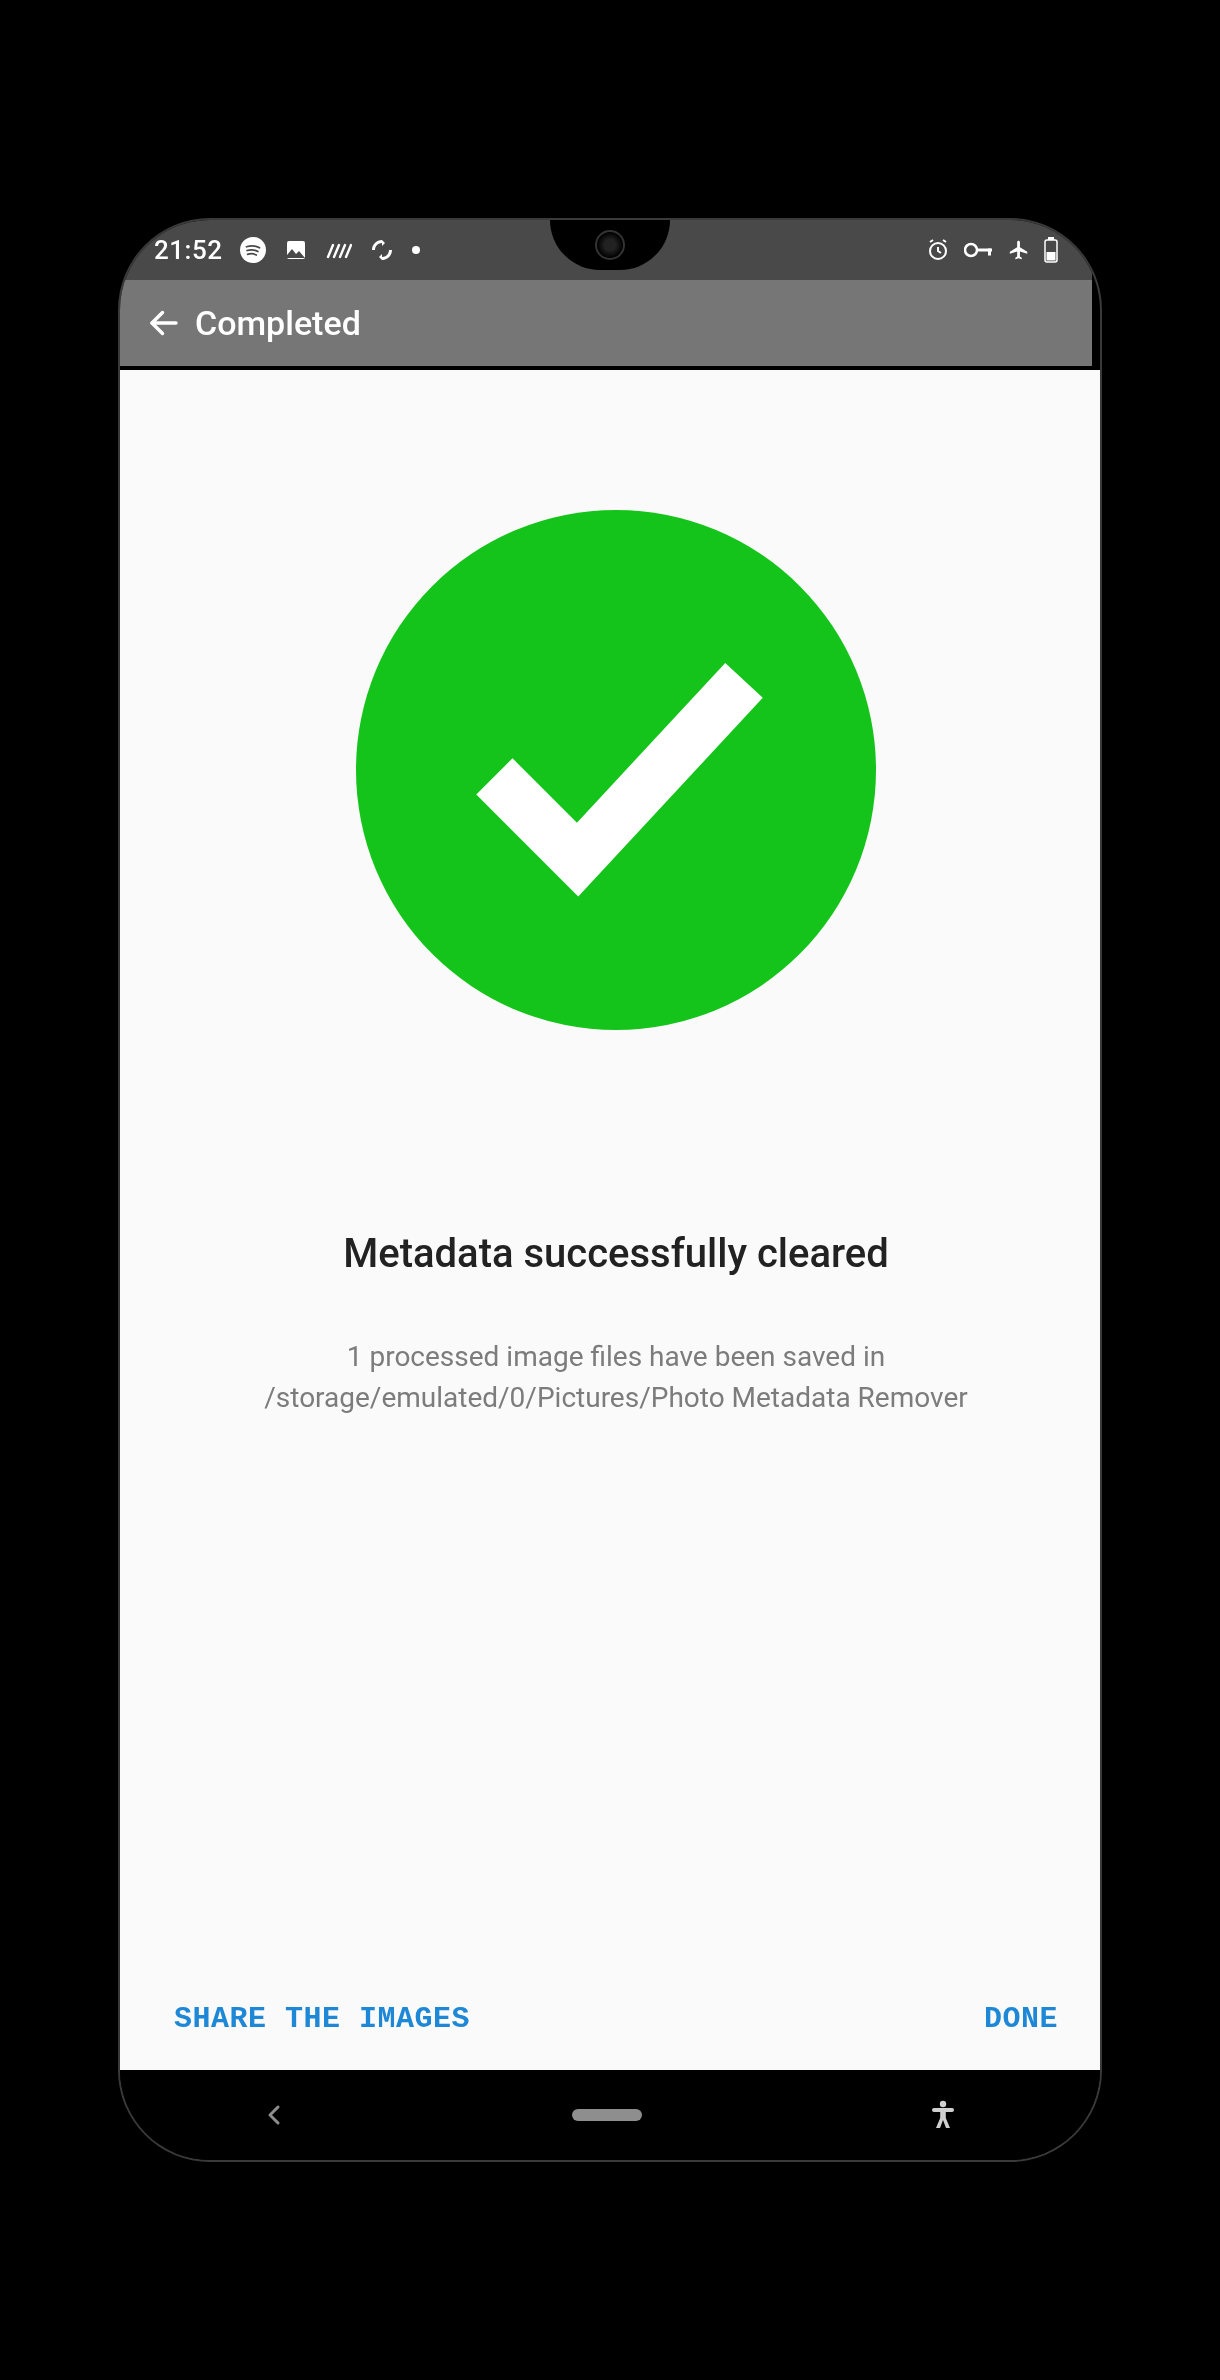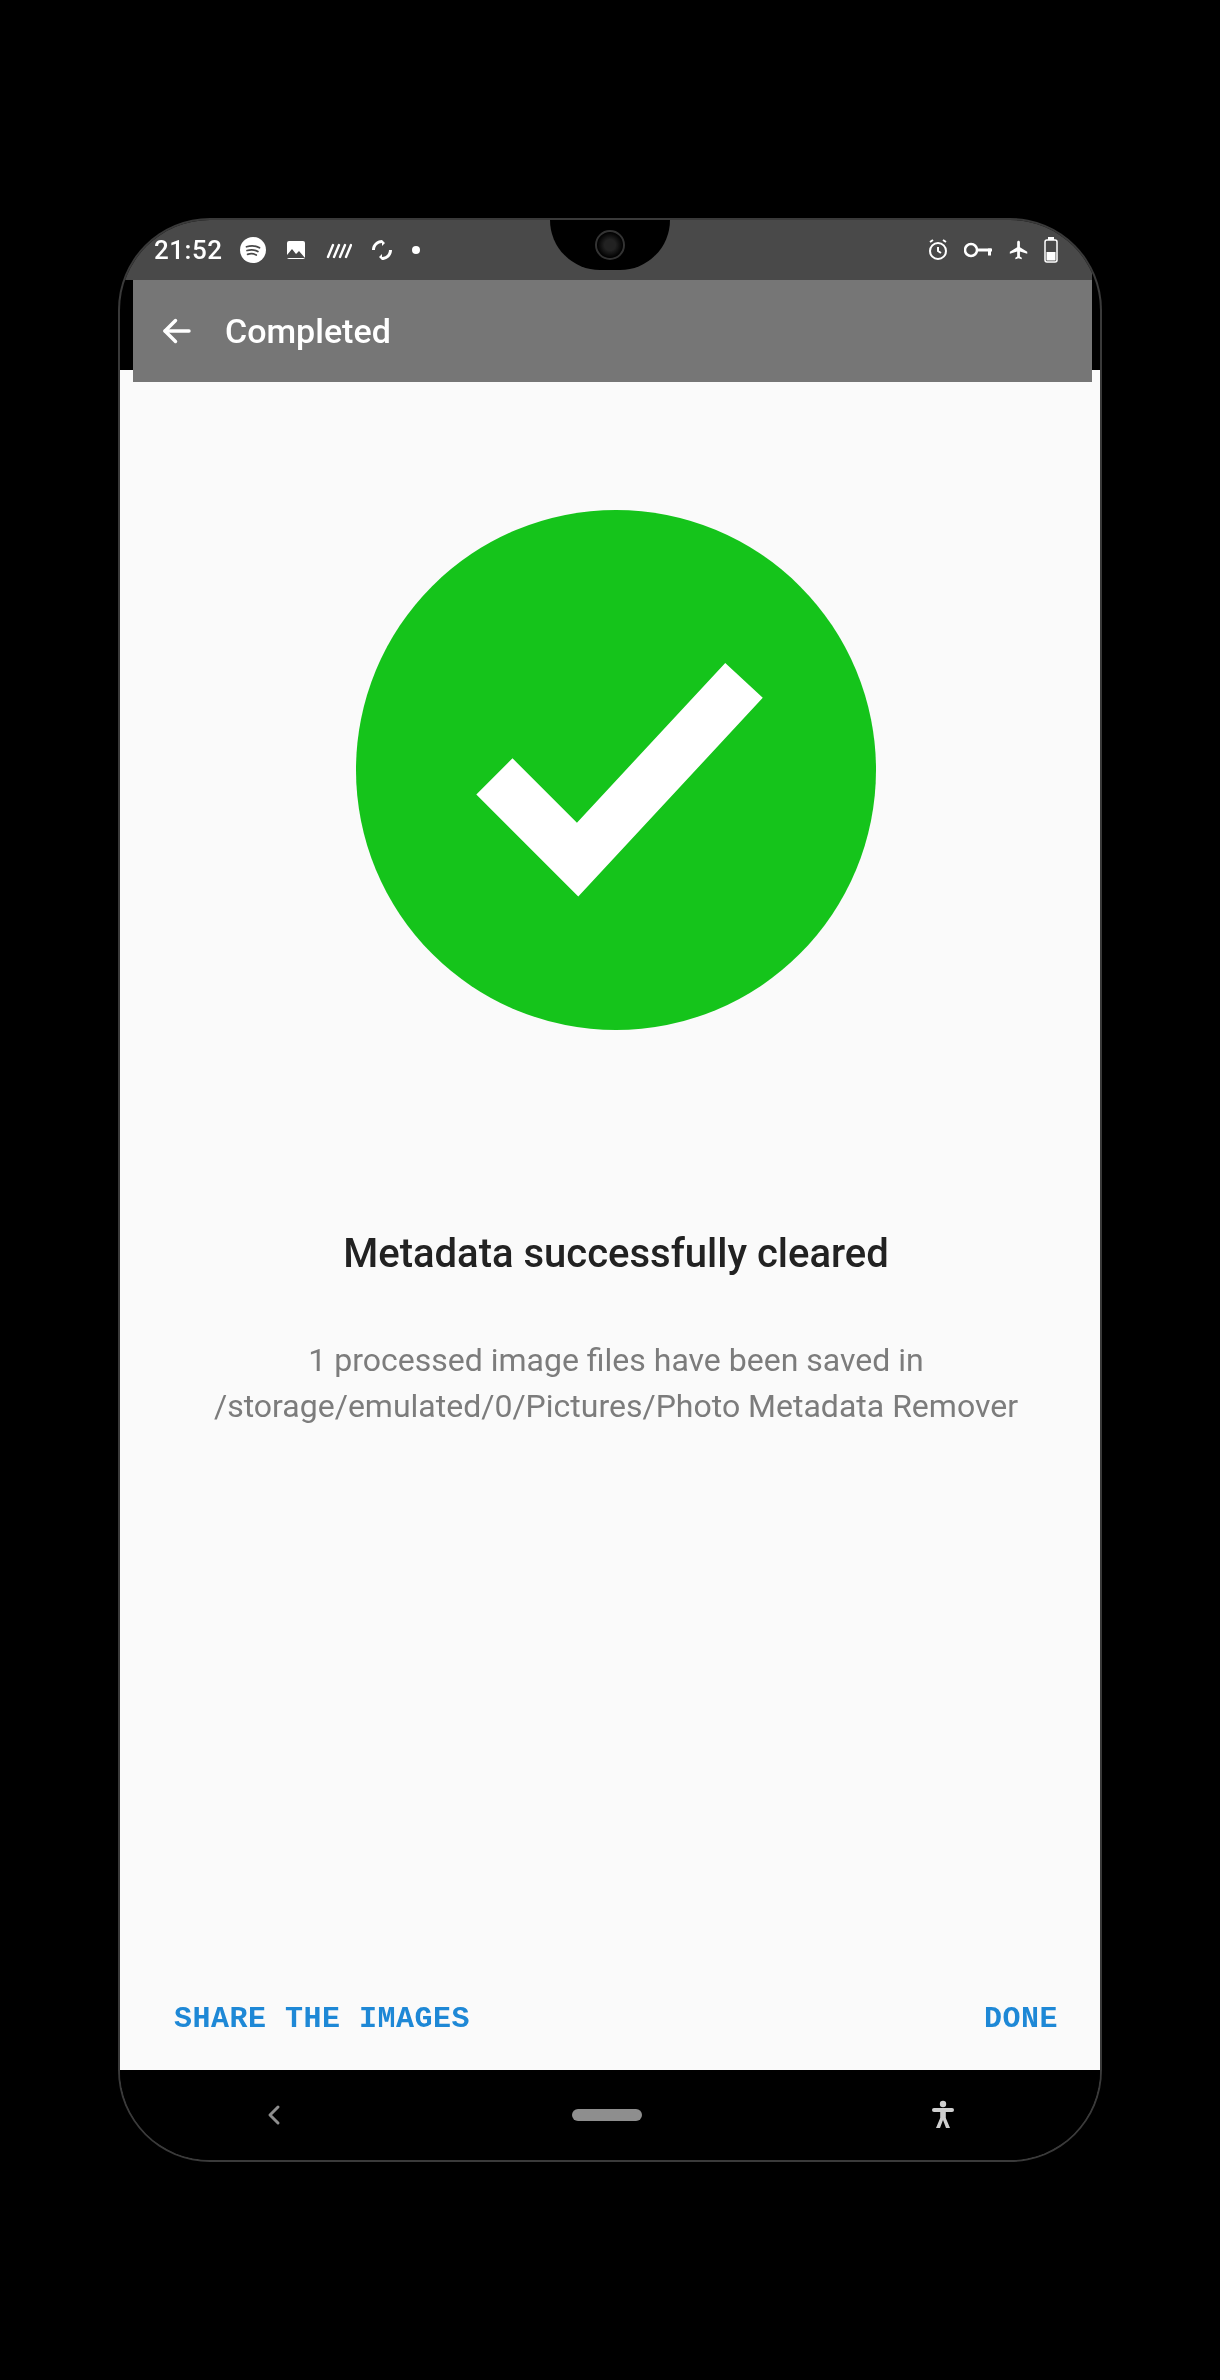--- a/index.html
+++ b/index.html
@@ -21,37 +21,37 @@
   .dot{width:8px;height:8px;background:#fff;border-radius:50%;}
   
   .notch{
     position:absolute;left:50%;transform:translateX(-50%);top:0;
     width:120px;height:50px;background:#000;border-radius:0 0 60px 60px;z-index:5;
     display:flex;align-items:center;justify-content:center;
   }
   .cam{width:26px;height:26px;border-radius:50%;background:radial-gradient(circle,#222 30%,#000 70%);border:2px solid #333;}
   
   .actionbar{
-    height:102px;background:#767676;display:flex;align-items:center;padding:0 24px;gap:28px;margin-left:13px;
+    height:86px;background:#767676;display:flex;align-items:center;padding:0 24px;gap:11px;
   }
   .actionbar .title{color:#fff;font-size:34px;font-weight:500;}
   .back-btn{width:40px;height:40px;display:flex;align-items:center;justify-content:center;cursor:pointer;}
   
   .screen{
     position:absolute;inset:0;background:#fafafa;display:flex;flex-direction:column;
     top:150px;bottom:90px;padding-left:12px;
   }
   .screen-inner{flex:1;display:flex;flex-direction:column;align-items:center;padding:0 42px;}
   .check-circle{
     width:520px;height:520px;border-radius:50%;background:#15c41b;
     margin-top:140px;display:flex;align-items:center;justify-content:center;
   }
   .check-circle svg{width:320px;height:260px;}
   .headline{font-size:40px;color:#222;font-weight:500;margin-top:200px;text-align:center;}
-  .subtext{font-size:32px;color:#7c7c7c;text-align:center;margin-top:60px;line-height:1.45;}
+  .subtext{font-size:28px;color:#7c7c7c;text-align:center;margin-top:60px;line-height:1.45;}
   .buttons{margin-top:auto;width:100%;display:flex;justify-content:space-between;padding:30px 30px 34px;font-family:Liberation Mono, monospace;}
   .flatbtn{color:#1e88d6;font-size:30px;font-weight:600;letter-spacing:.5px;cursor:pointer;text-transform:uppercase;}
   
   .navbar{
     position:absolute;bottom:0;left:0;right:0;height:90px;background:#000;
     display:flex;align-items:center;justify-content:space-around;
   }
   .nav-pill{width:70px;height:12px;border-radius:6px;background:#8e8e8e;}
   .nav-back svg,.nav-access svg{display:block;}
   

